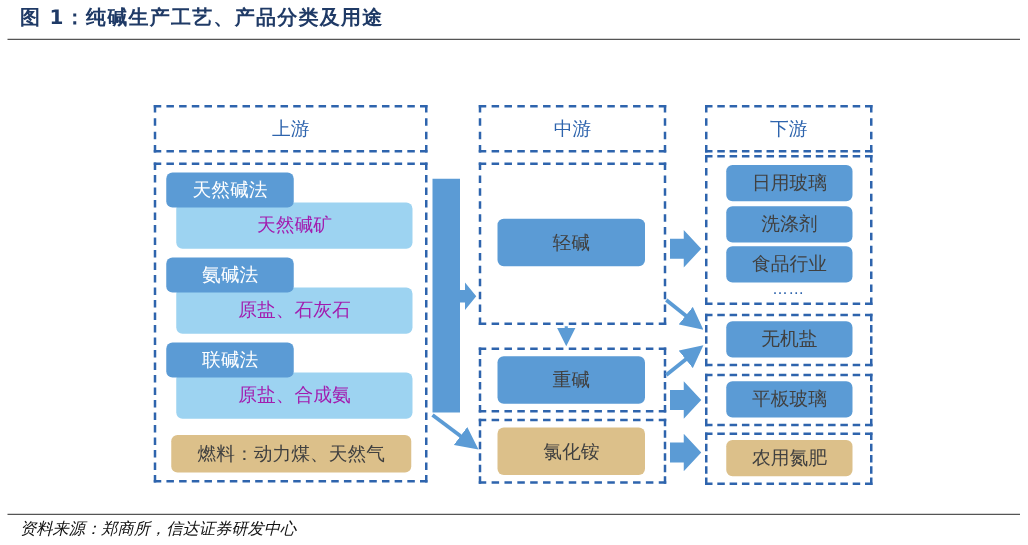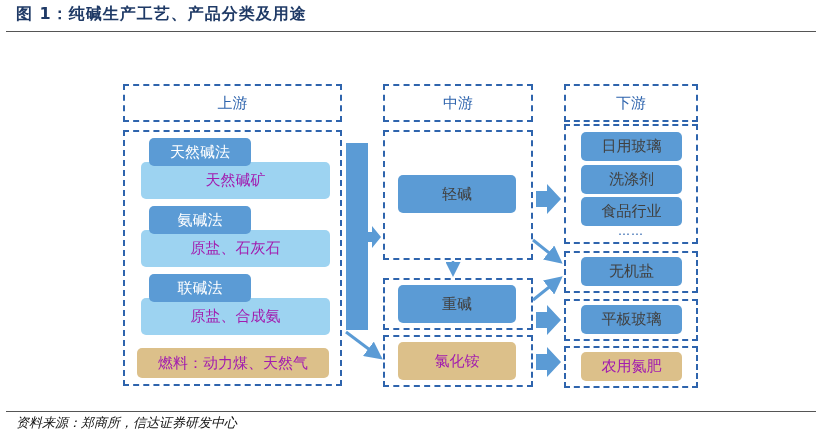--- a/index.html
+++ b/index.html
@@ -11,23 +11,23 @@
   .rule.top { top: 31px; }
   .rule.bottom { top: 411px; }
   .source { position: absolute; left: 16px; top: 414px; font-size: 13px; font-style: italic;
             color: #111; font-family: "DejaVu Serif", "Liberation Serif", serif; }
   .dash { position: absolute; box-sizing: border-box; border: 2px dashed #2e64ad; }
   .hdr { display: flex; align-items: center; justify-content: center; font-size: 15px; color: #2e64ad; }
   .box { position: absolute; box-sizing: border-box; border-radius: 5px; display: flex;
          align-items: center; justify-content: center; font-size: 15px; color: #404040; }
   .blue { background: #5b9bd5; }
   .lightblue { background: #9dd3f1; color: #a21caf; }
-  .tan { background: #dcc08a; color: #a21caf; }
+  .tan { background: #dcc08a; color: #404040; }
   .tab { position: absolute; box-sizing: border-box; border-radius: 5px; background: #5b9bd5;
-         color: #ffffff; font-size: 15px; display: flex; align-items: center; justify-content: center; margin-left: 16px; }
+         color: #ffffff; font-size: 15px; display: flex; align-items: center; justify-content: center; }
   .dots { position: absolute; font-size: 12px; color: #2e64ad; letter-spacing: 1px; }
   svg.arrows { position: absolute; left: 0; top: 0; }
 </style>
 </head>
 <body>
 
 <div class="title">图 1：纯碱生产工艺、产品分类及用途</div>
 <div class="rule top"></div>
 
 <div class="dash hdr" style="left:123px;top:84px;width:219px;height:38px;">

